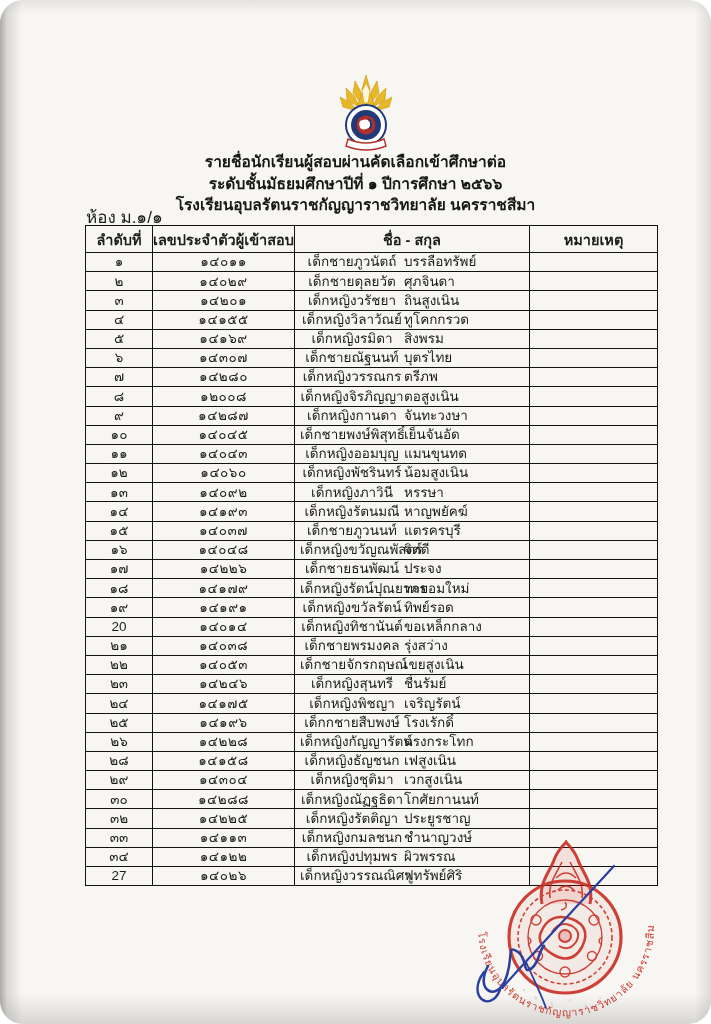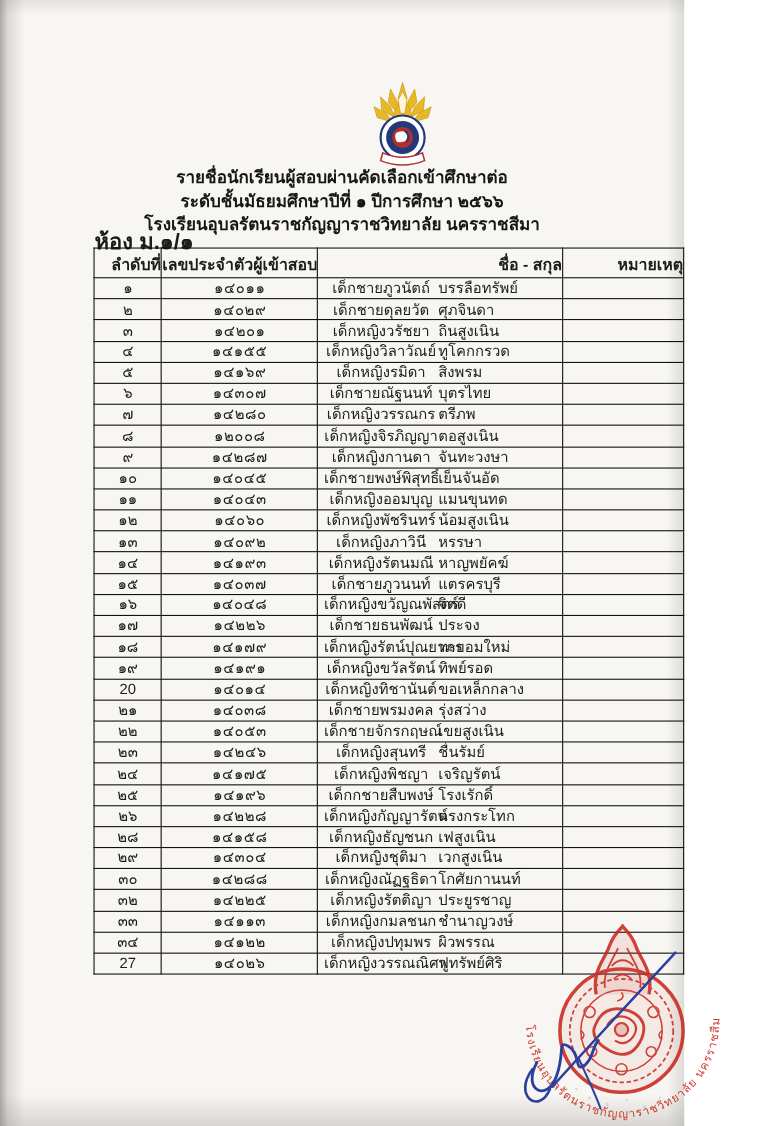--- a/index.html
+++ b/index.html
@@ -2,43 +2,44 @@
 <html><head>
 <meta charset="utf-8">
 <style>
   html,body{margin:0;padding:0;}
   body{
     width:711px;height:1024px;overflow:hidden;
     font-family:"Liberation Sans","DejaVu Sans",sans-serif;
     color:#1c1c1c;
   }
   .page{
-    position:relative;width:622px;height:1024px;
+    position:relative;width:711px;height:1024px;
     background:
       linear-gradient(90deg, rgba(130,128,125,.65) 0px, rgba(130,128,125,.25) 7px, rgba(130,128,125,0) 22px),
       linear-gradient(270deg, rgba(150,148,145,.28) 0px, rgba(150,148,145,0) 16px),
       linear-gradient(0deg, rgba(140,138,135,.30) 0px, rgba(140,138,135,0) 30px),
       linear-gradient(180deg, rgba(140,138,135,.18) 0px, rgba(140,138,135,0) 14px),
       #f7f6f2;
+    border-radius: 23px;
   }
   .logo{position:absolute;left:322px;top:73px;width:88px;height:84px;}
   .title-block{position:absolute;left:0;right:0;top:151px;text-align:center;}
   .title-line{font-weight:bold;font-size:15.5px;line-height:21.5px;color:#161616;}
-  .room-label{position:absolute;left:86px;top:203px;font-weight:bold;font-size:20px;}
+  .room-label{position:absolute;left:86px;top:203px;font-weight:normal;font-size:17px;}
   table.students{
     position:absolute;left:85px;top:225px;
     border-collapse:collapse;table-layout:fixed;
     background:transparent;
   }
   table.students th, table.students td{
     border:1.6px solid #121212;
     padding:0;overflow:hidden;white-space:nowrap;
   }
   table.students th{
-    height:26px;font-size:14.5px;font-weight:bold;text-align:right;vertical-align:middle;
+    height:26px;font-size:14.5px;font-weight:bold;text-align:center;vertical-align:middle;
   }
   table.students td{
     height:18.2px;font-size:13.5px;line-height:1;vertical-align:middle;
   }
   .c-no{text-align:center;}
   .c-id{text-align:center;letter-spacing:.5px;}
   .c-name{padding-left:5px !important;}
   .fname{display:inline-block;width:104px;text-align:center;}
   .lname{display:inline-block;text-align:center;}
   .stamp-area{position:absolute;left:440px;top:840px;width:256px;height:184px;pointer-events:none;}

